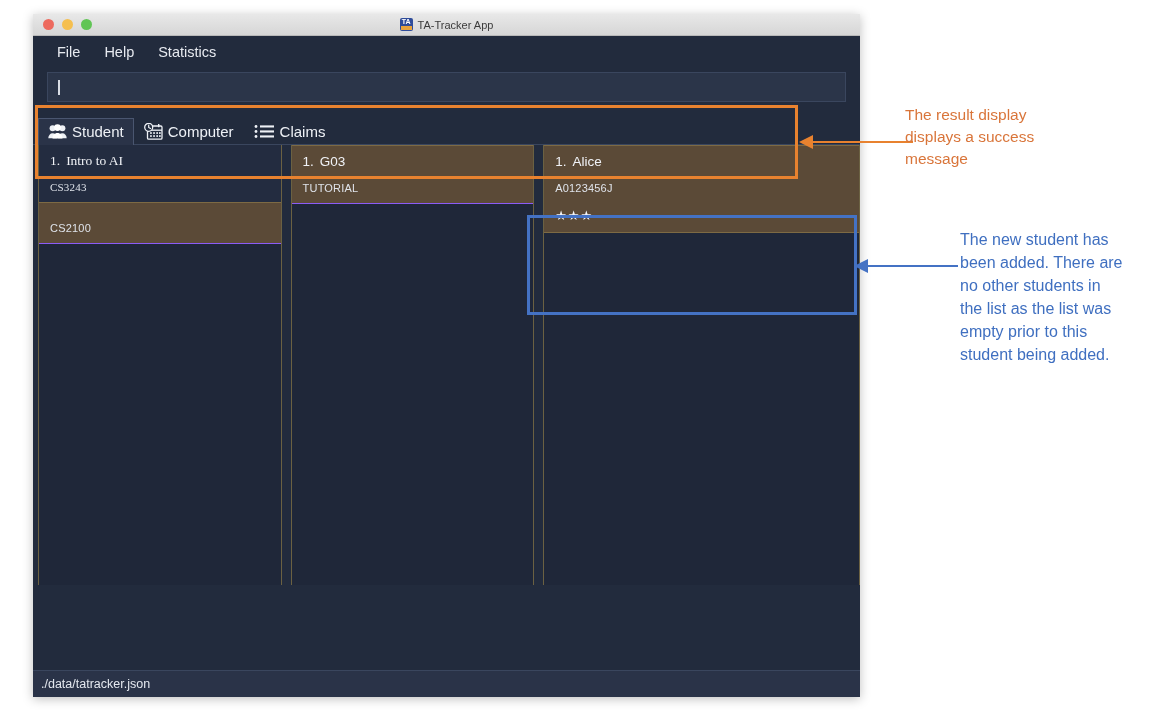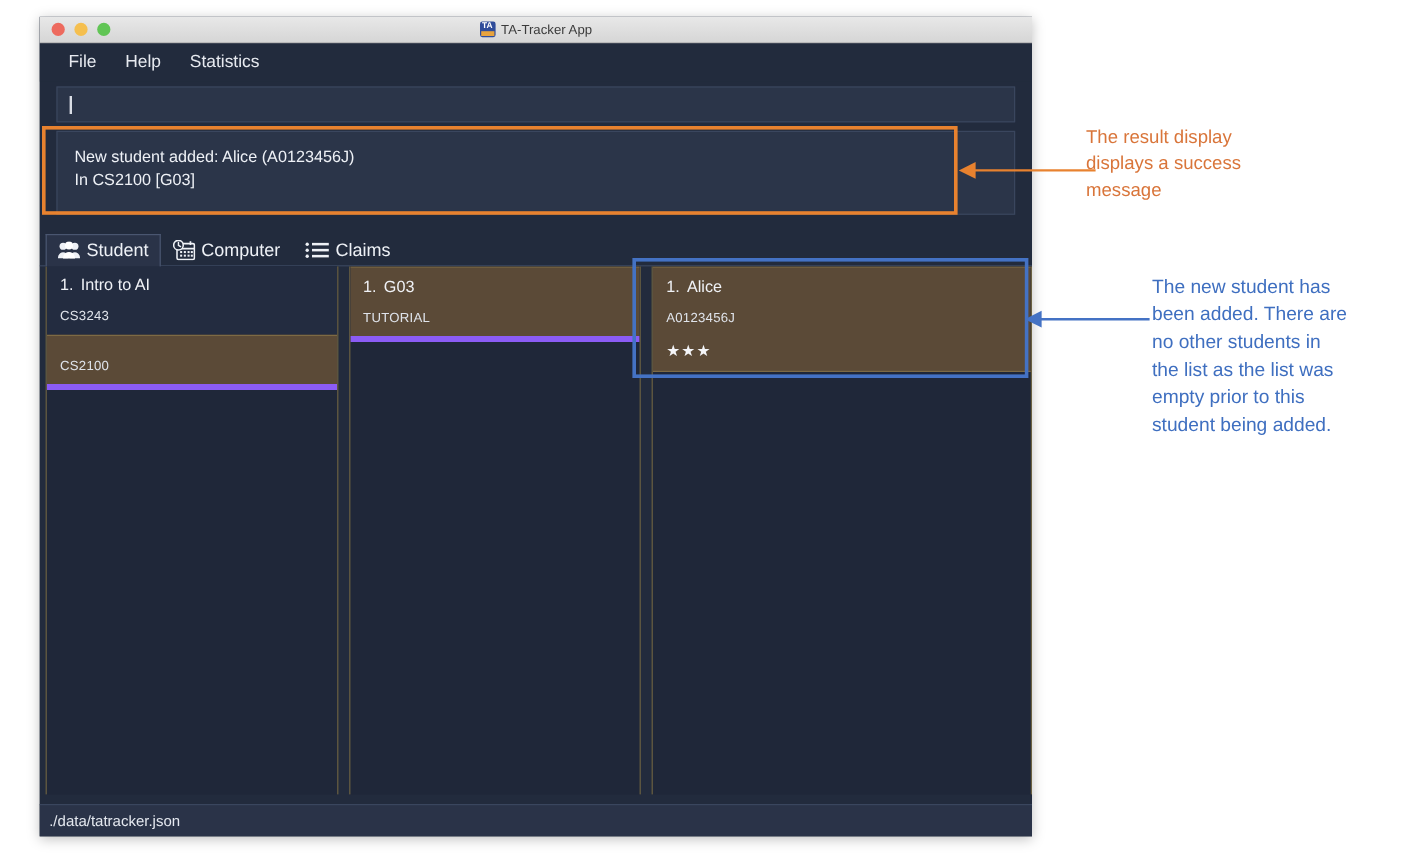--- a/index.html
+++ b/index.html
@@ -140,22 +140,22 @@
     padding: 7px 11px 9px 11px;
     box-sizing: border-box;
   }
   .card .row1 {
     color: #f0f2f6; font-size: 13.5px; line-height: 17px;
   }
   .card .row1 .num { margin-right: 6px; }
   .card .row2 {
     color: #dfe3ea; font-size: 11px; margin-top: 12px; letter-spacing: 0.2px;
   }
-  .card.selected { background: #5b4a37; border-top: 1px solid #7d6a44; border-bottom: 5px solid #8b5cf6;}
-  .card.plain { background: #232c40; }
+  .card.selected { background: #5b4a37; border-top: 1px solid #7d6a44; border-bottom: 1px solid #8b5cf6;}
+  .card.plain { background: #232c40; font-family: Liberation Serif, serif; }
   .card.student {
     background: #5b4a37;
     border-top: 1px solid #7d6a44;
     border-bottom: 1px solid #7d6a44;
     height: 88px; position: relative;
   }
   .stars {
     position: absolute; left: 11px; bottom: 9px;
     color: #f4f5f8; font-size: 13px; letter-spacing: 1px;
   }
@@ -214,26 +214,20 @@
       <div class="menu-item">Statistics</div>
     </div>
 
     <div class="command-area">
       <div class="command-box">
         <span class="caret"></span>
         <span class="command-value"></span>
       </div>
     </div>
 
-    <div class="result-area">
-      <div class="result-box">
-        <div class="result-line">New student added: Alice (A0123456J)</div>
-        <div class="result-line">In CS2100 [G03]</div>
-      </div>
-    </div>
 
     <div class="tabbar">
 
       <div class="tab selected">
         <span class="tab-icon">
           <svg width="19" height="15" viewBox="0 0 19 15">
             <circle cx="4.6" cy="4.2" r="3.0" fill="#eef1f6"></circle>
             <circle cx="14.4" cy="4.2" r="3.0" fill="#eef1f6"></circle>
             <circle cx="9.5" cy="3.6" r="3.4" fill="#ffffff"></circle>
             <path d="M0.3 14.2c0-3.0 2.0-5.0 4.3-5.0s4.3 2.0 4.3 5.0z" fill="#eef1f6"></path>

